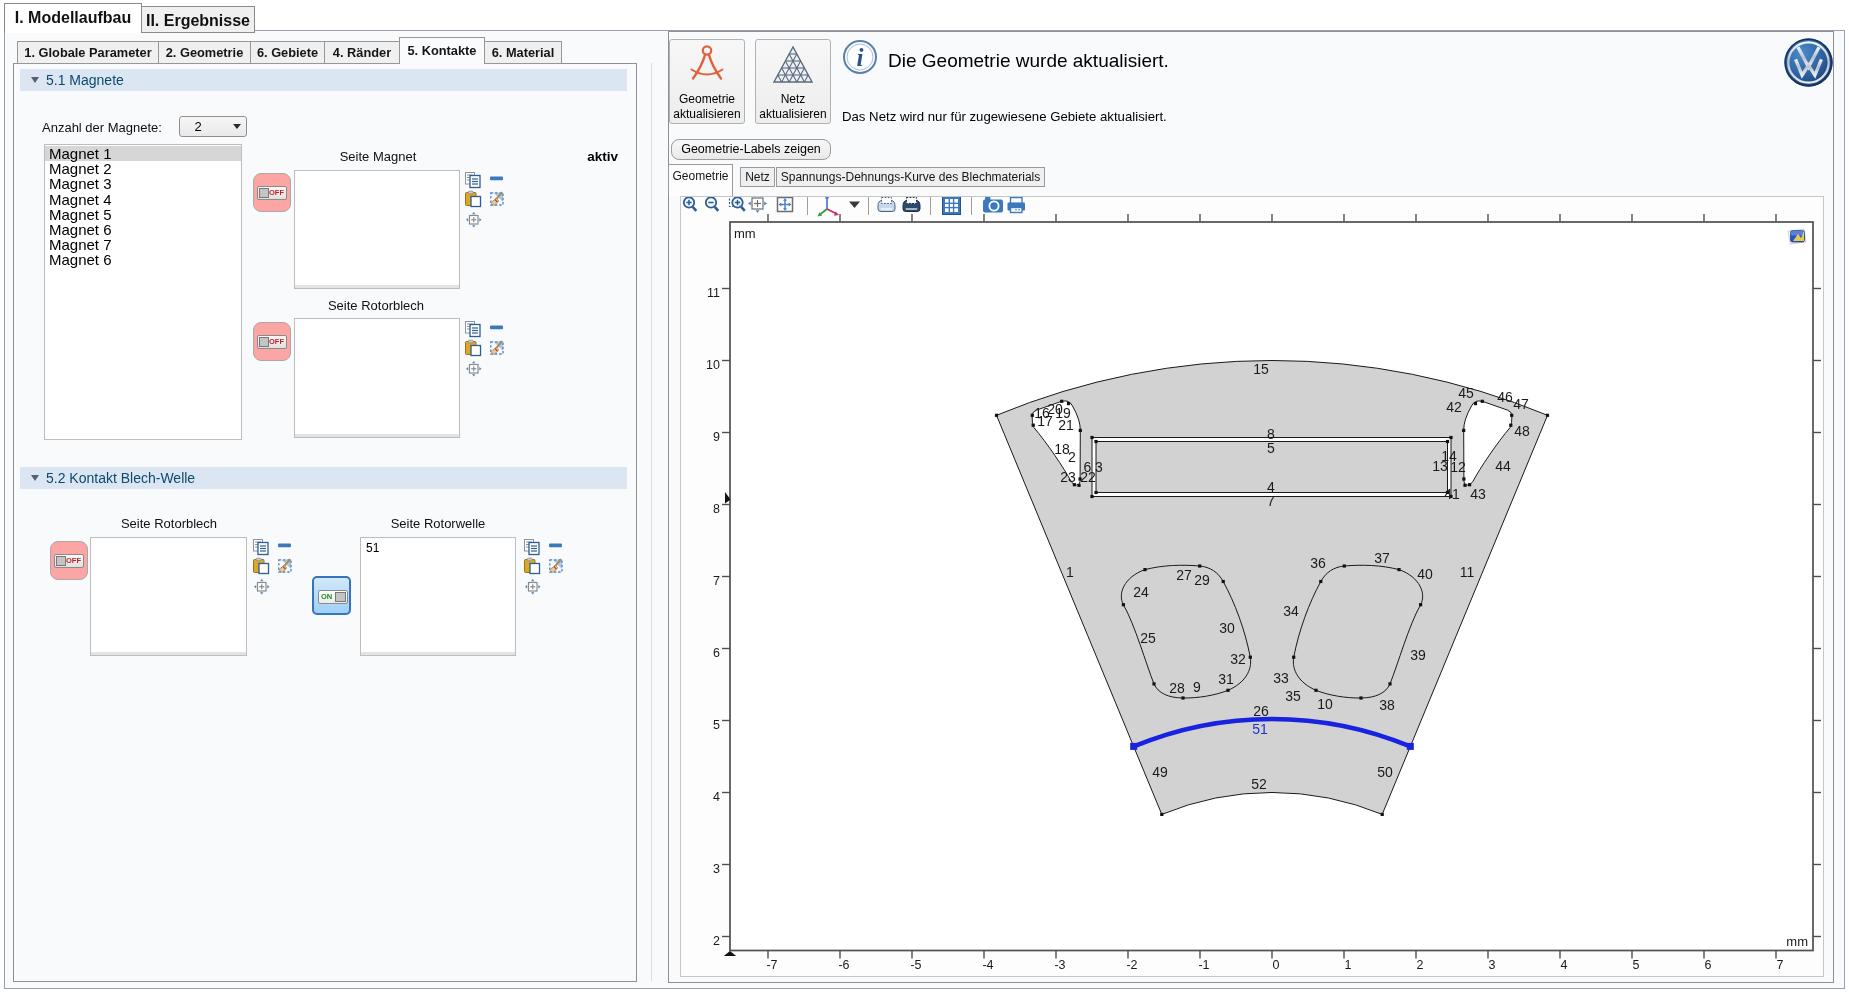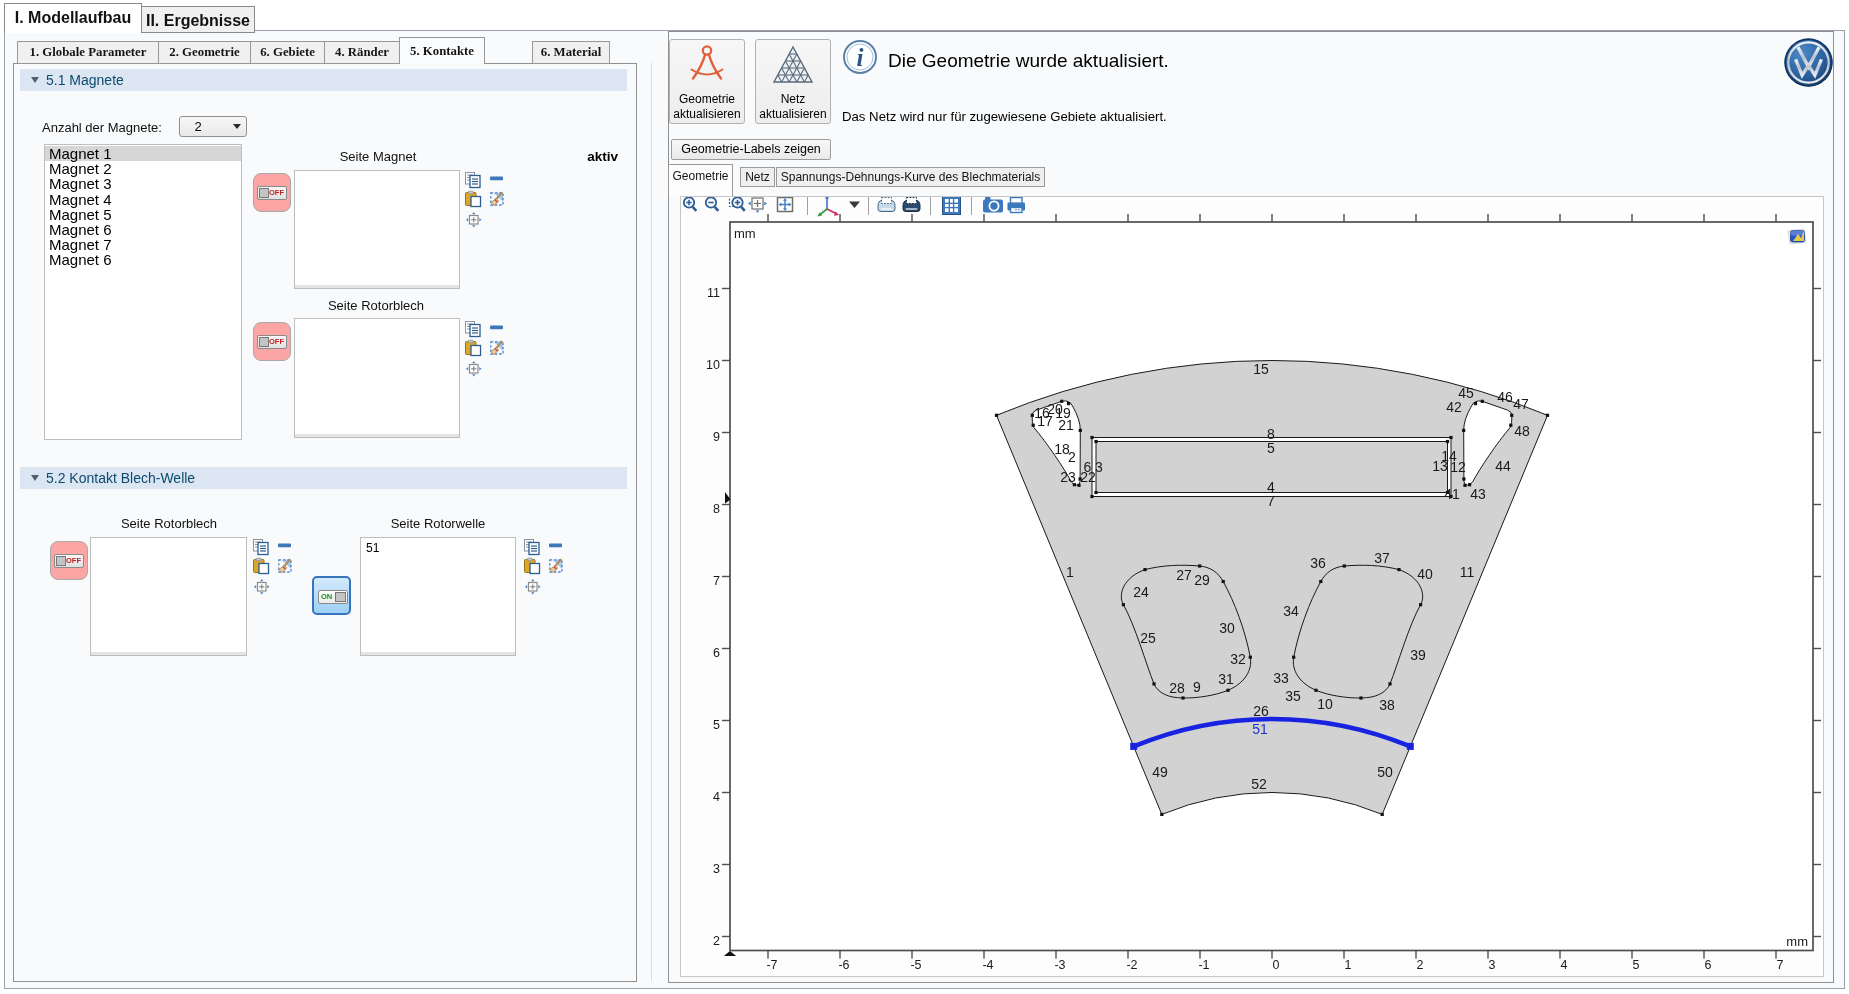--- a/index.html
+++ b/index.html
@@ -1,20 +1,20 @@
 <!DOCTYPE html>
 <html><head><meta charset="utf-8">
 <style>
 html,body{margin:0;padding:0;}
 body{width:1849px;height:994px;background:#ffffff;font-family:"Liberation Sans",sans-serif;position:relative;overflow:hidden;will-change:transform;}
 .abs{position:absolute;}
 #oframe{left:4px;top:30px;width:1839px;height:957px;border:1px solid #98a1ac;background:#f8fafc;}
 .mtab{top:3px;height:28px;background:#f0f0f0;border:1px solid #8a8a8a;font-weight:bold;font-size:16px;color:#111;line-height:28px;text-align:center;z-index:5;}
 .mtab.act{background:#fff;border-bottom:none;height:29px;}
-.stab{background:#f0f0f0;border:1px solid #979797;font-weight:bold;font-size:12.8px;color:#151515;text-align:center;z-index:6;font-family:Liberation Serif, serif;}
+.stab{background:#f0f0f0;border:1px solid #979797;font-weight:bold;font-size:12.8px;color:#151515;text-align:center;z-index:6;}
 .stab.act{background:#f9fbfd;border-bottom:none;}
 #lpanel{left:13px;top:63px;width:622px;height:917px;border:1px solid #8f8f8f;background:#f8fafc;}
 .secbar{left:20px;width:607px;height:22px;background:#dce6f2;}
 .secbar .tri{position:absolute;left:11px;top:8px;width:0;height:0;border-left:4.5px solid transparent;border-right:4.5px solid transparent;border-top:6px solid #55606e;}
 .secbar .txt{position:absolute;left:26px;top:0;font-size:14px;color:#0c4a6e;line-height:22px;}
 .lbl{font-size:13px;color:#111;white-space:nowrap;}
 .listbox{background:#fff;border:1px solid #bdbdbd;}
 .lbstrip{position:absolute;left:0;bottom:0;width:100%;height:3px;background:#e4e4e4;}
 .offbtn{width:36px;height:37px;border:1px solid #a9a9a9;border-radius:8px;background:#fca5a5;}
 .pill{position:absolute;left:3px;top:12px;width:28px;height:12px;border:1px solid #8a8a8a;border-radius:2px;background:linear-gradient(#f8f8f8,#e0e0e0);}
@@ -26,21 +26,21 @@
 .gtab.act{background:#fdfdfe;border-bottom:none;}
 </style></head><body>
 <div class="abs" id="oframe"></div>
 <div class="abs mtab act" style="left:4px;width:136px;">I. Modellaufbau</div>
 <div class="abs mtab" style="left:141px;width:112px;top:6px;height:25px;">II. Ergebnisse</div>
 <div class="abs stab" style="left:17px;width:140px;top:41px;height:21px;line-height:21px;">1. Globale Parameter</div>
 <div class="abs stab" style="left:158px;width:91px;top:41px;height:21px;line-height:21px;">2. Geometrie</div>
 <div class="abs stab" style="left:250px;width:73px;top:41px;height:21px;line-height:21px;">6. Gebiete</div>
 <div class="abs stab" style="left:324px;width:74px;top:41px;height:21px;line-height:21px;">4. Ränder</div>
 <div class="abs stab act" style="left:399px;width:84px;top:37px;height:26px;line-height:26px;">5. Kontakte</div>
-<div class="abs stab" style="left:484px;width:76px;top:41px;height:21px;line-height:21px;margin-left:48px;">6. Material</div>
+<div class="abs stab" style="left:484px;width:76px;top:41px;height:21px;line-height:21px;">6. Material</div>
 <div class="abs" id="lpanel"></div>
 <div class="abs" style="left:651px;top:63px;width:1px;height:918px;background:#dadde1;"></div>
 <div class="abs secbar" style="top:69px;">
     <div class="tri"></div>
     <div class="txt">5.1 Magnete</div>
   </div>
 <div class="abs lbl" style="left:42px;top:120px;">Anzahl der Magnete:</div>
 <div class="abs" style="left:179px;top:116px;width:66px;height:19px;border:1px solid #909090;border-radius:3px;background:linear-gradient(#f6f6f6,#e9e9e9);">
 <div class="abs" style="left:0;top:0;width:36px;text-align:center;font-size:13px;line-height:19px;">2</div>
 <div class="abs" style="right:5px;top:7px;width:0;height:0;border-left:4.5px solid transparent;border-right:4.5px solid transparent;border-top:5.5px solid #2a2a2a;"></div>
@@ -267,21 +267,21 @@
       </g>
     </svg>
 <div style="font-size:12px;line-height:15px;margin-top:-2px;">Netz<br>aktualisieren</div></div>
 <svg class="abs" style="left:842px;top:39px;" width="36" height="36" viewBox="0 0 36 36">
 <circle cx="18" cy="18" r="16" fill="#fdfeff" stroke="#5b81a8" stroke-width="2"></circle>
 <circle cx="18" cy="18" r="13" fill="none" stroke="#a8bfd6" stroke-width="1"></circle>
 <text x="18" y="27" text-anchor="middle" font-family="Liberation Serif" font-style="italic" font-weight="bold" font-size="25" fill="#2b5580">i</text>
   </svg>
 <div class="abs" style="left:888px;top:50px;font-size:19px;color:#000;">Die Geometrie wurde aktualisiert.</div>
 <div class="abs" style="left:842px;top:109px;font-size:13.2px;color:#000;">Das Netz wird nur für zugewiesene Gebiete aktualisiert.</div>
-<div class="abs" style="left:671px;top:139px;width:158px;height:19px;border:1px solid #9c9c9c;border-radius:2px;background:linear-gradient(#f8f8f8,#e9e9e9);font-size:12.5px;text-align:center;line-height:19px;">Geometrie-Labels zeigen</div>
+<div class="abs" style="left:671px;top:139px;width:158px;height:19px;border:1px solid #9c9c9c;border-radius:8px;background:linear-gradient(#f8f8f8,#e9e9e9);font-size:12.5px;text-align:center;line-height:19px;">Geometrie-Labels zeigen</div>
 <div class="abs gtab act" style="left:668px;top:164px;width:63px;height:31px;line-height:22px;">Geometrie</div>
 <div class="abs gtab" style="left:740px;top:167px;width:33px;height:18px;line-height:18px;">Netz</div>
 <div class="abs gtab" style="left:776px;top:167px;width:267px;height:18px;line-height:18px;">Spannungs-Dehnungs-Kurve des Blechmaterials</div>
 <div class="abs" style="left:680px;top:196px;width:1142px;height:779px;border:1px solid #c6c6c6;background:#fdfdfe;"></div>
 <svg class="abs" style="left:681px;top:197px;" width="1140" height="777" viewBox="681 197 1140 777" font-family="Liberation Sans,sans-serif">
     <g>
       <circle cx="689" cy="202.5" r="5.2" fill="none" stroke="#2d5f96" stroke-width="1.8"></circle>
       <line x1="692.7" y1="206.8" x2="696.3" y2="210.8" stroke="#2d5f96" stroke-width="2.6"></line>
       <line x1="686.3" y1="202.5" x2="691.7" y2="202.5" stroke="#2d5f96" stroke-width="1.6"></line>
       <line x1="689" y1="199.8" x2="689" y2="205.2" stroke="#2d5f96" stroke-width="1.6"></line>

